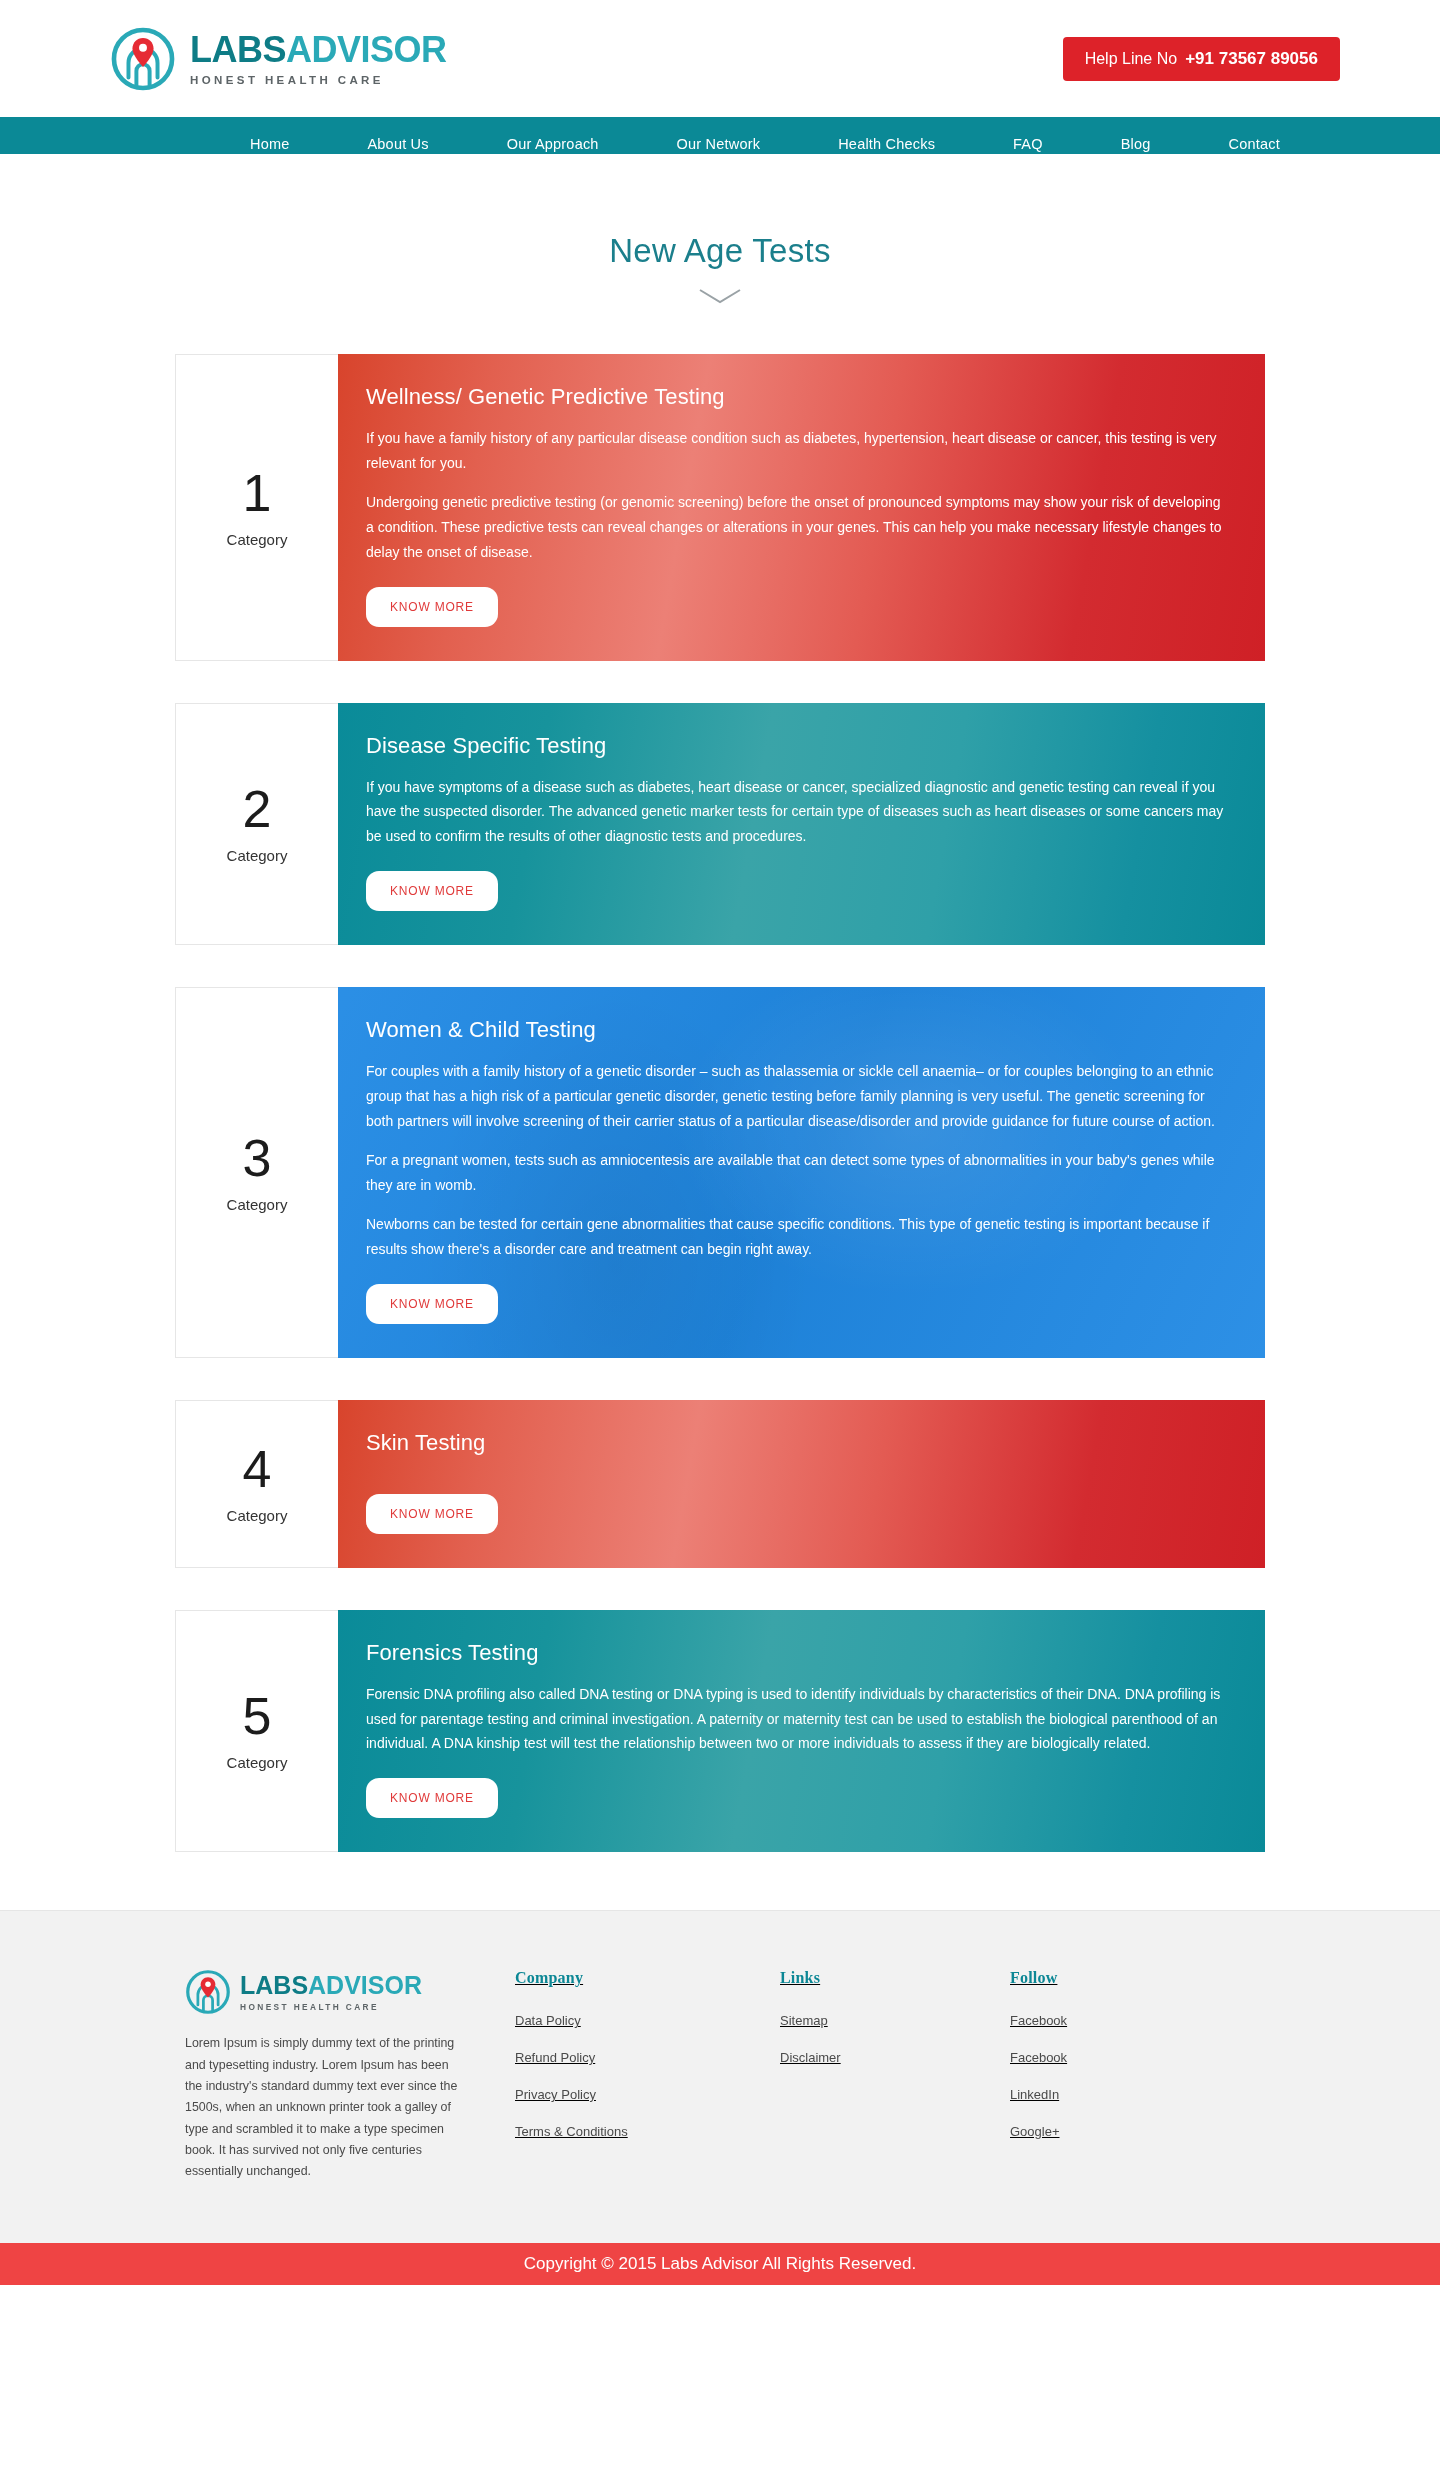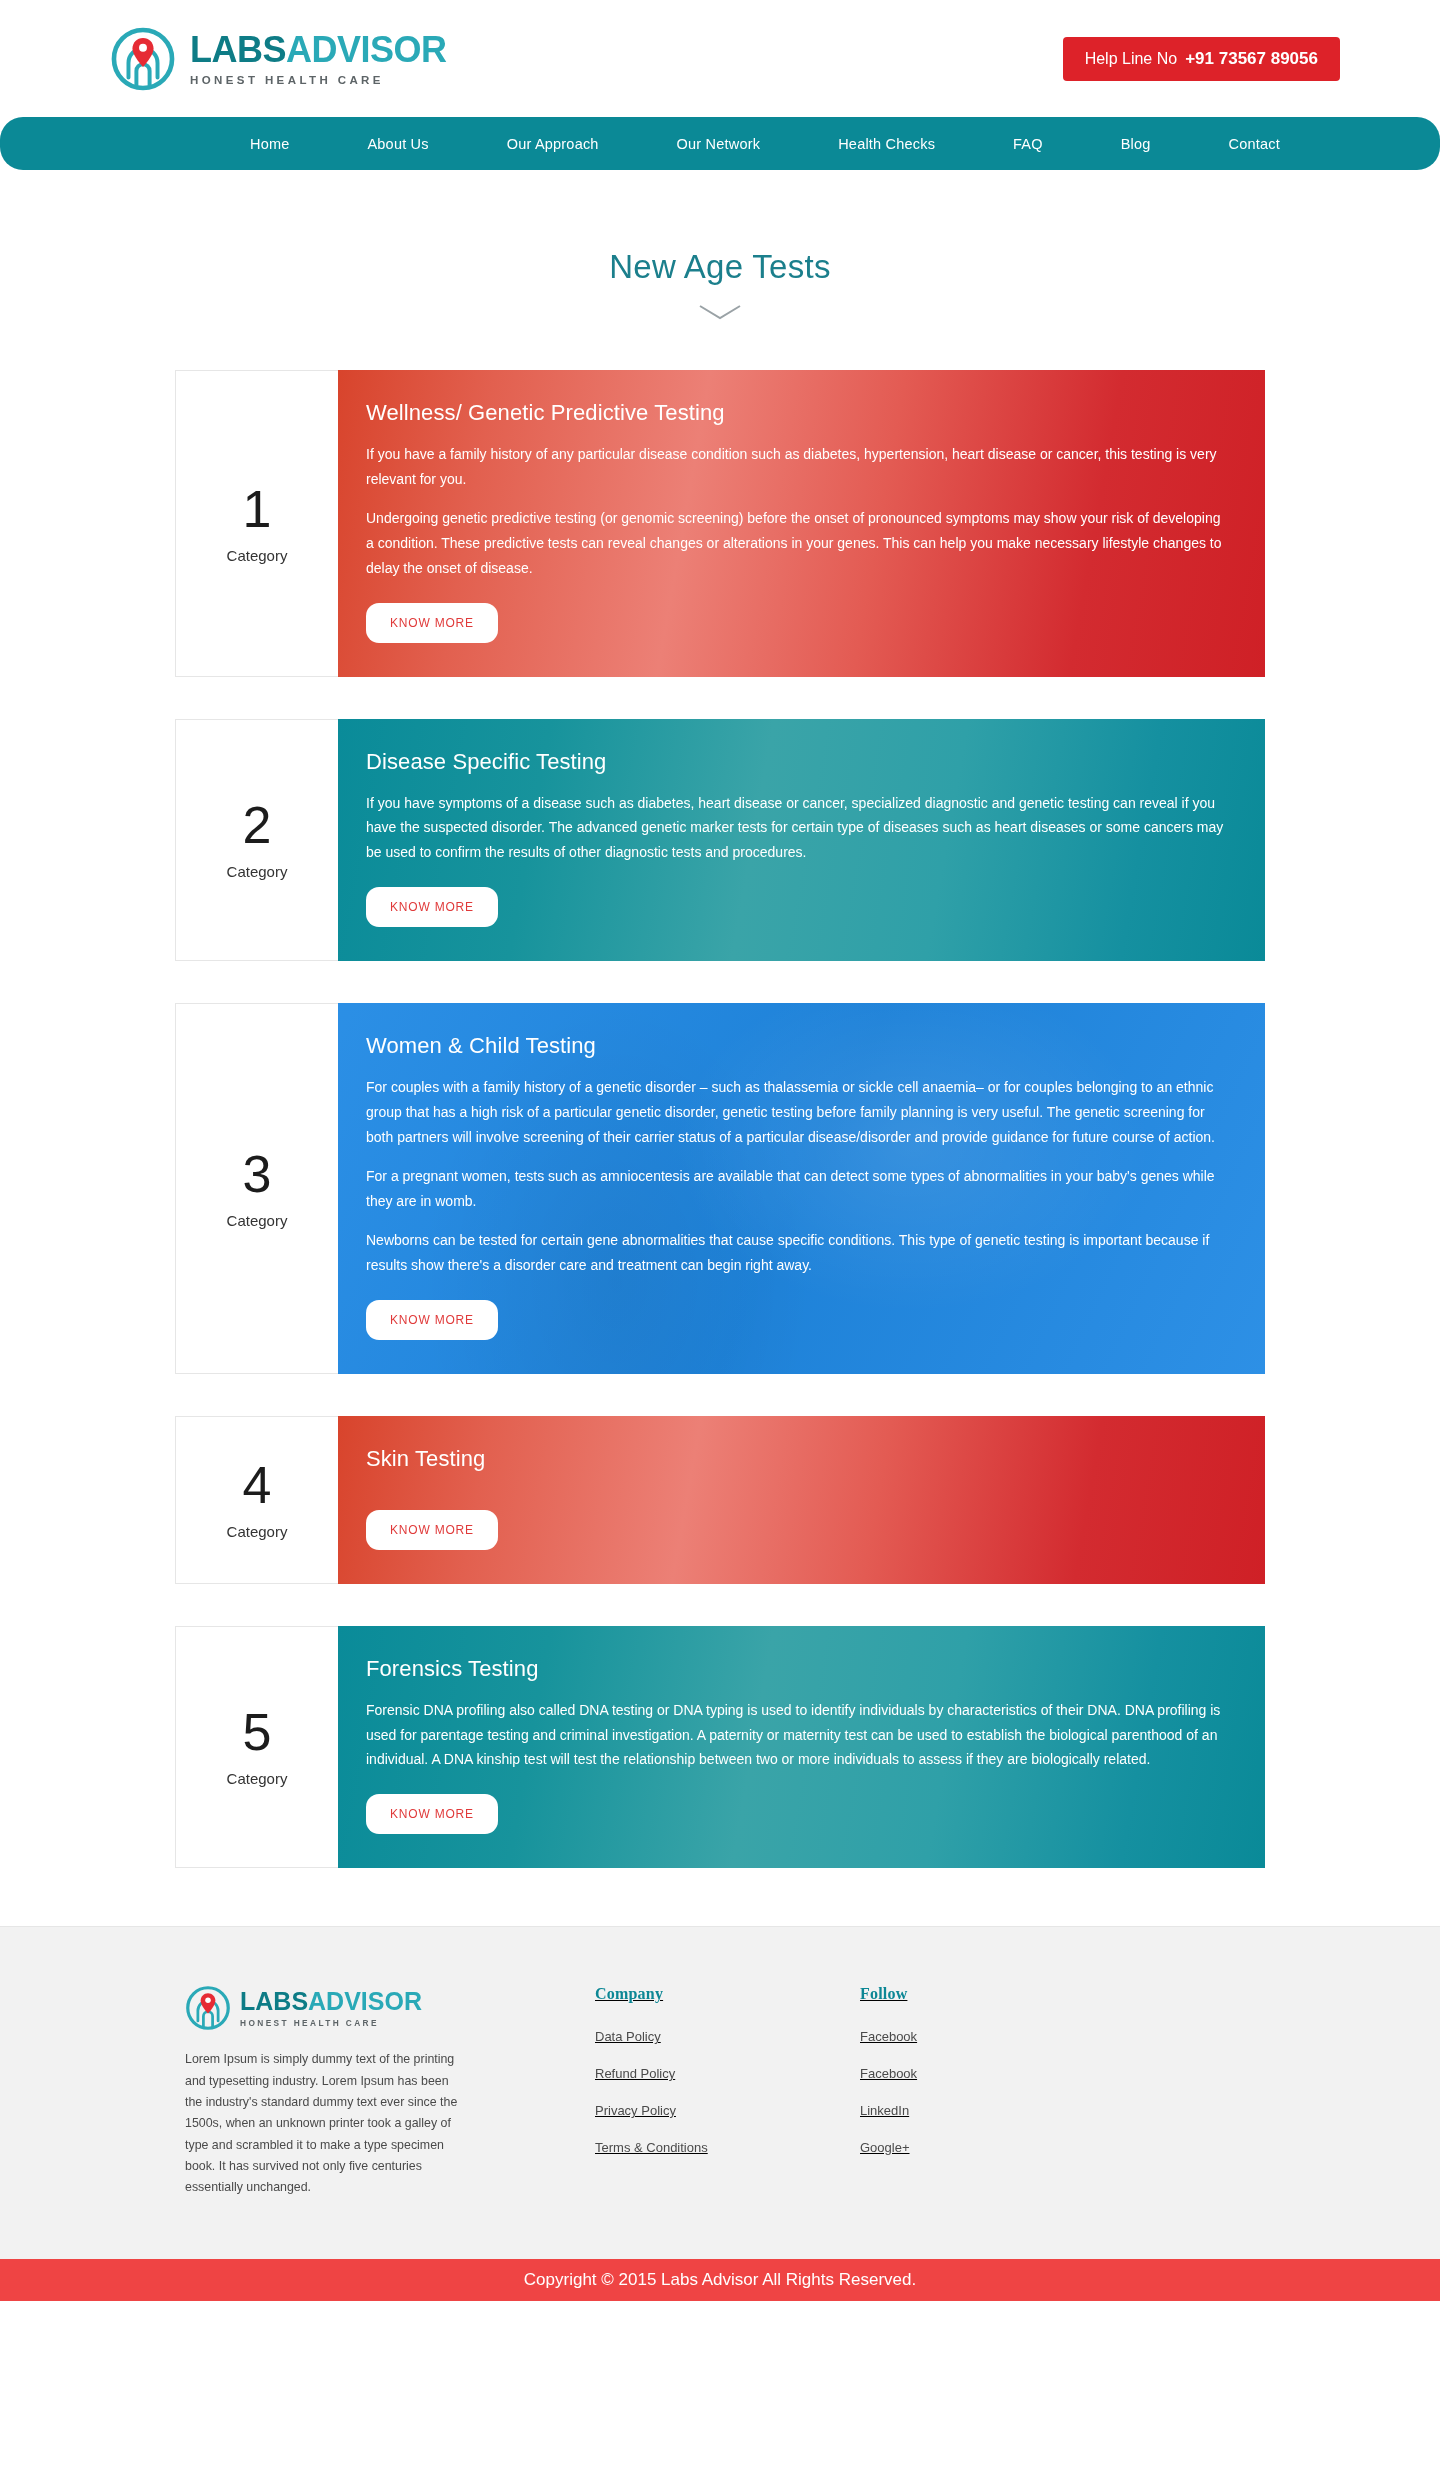--- a/index.html
+++ b/index.html
@@ -45,22 +45,21 @@
     white-space: nowrap;
     border: none;
     cursor: pointer;
   }
   .helpline .hl-label { font-weight: normal; }
   .helpline .hl-number { font-weight: bold; margin-left: 8px; font-size: 17px; }
 
   
   .main-nav {
     background: #0b8996;
-    height: 53px;
-    border-radius: 23px;
+    height: 37px;
   }
   .nav-inner {
     width: 1240px; margin: 0 auto; height: 53px;
     display: flex; align-items: center;
     padding-left: 150px; padding-right: 60px;
     justify-content: space-between;
   }
   .nav-link {
     color: #ffffff; font-size: 14.5px; text-decoration: none;
     letter-spacing: .2px; cursor: pointer; white-space: nowrap;
@@ -298,20 +297,25 @@
       <p class="f-desc">Lorem Ipsum is simply dummy text of the printing and typesetting industry. Lorem Ipsum has been the industry's standard dummy text ever since the 1500s, when an unknown printer took a galley of type and scrambled it to make a type specimen book. It has survived not only five centuries essentially unchanged.</p>
     </div>
     <div id="footer-cols" style="display:flex;flex:1">
         <div class="f-col">
           <div class="f-col-title">Company</div>
           <a class="f-link">Data Policy</a>
           <a class="f-link">Refund Policy</a>
           <a class="f-link">Privacy Policy</a>
           <a class="f-link">Terms &amp; Conditions</a>
         </div>
+        <div class="f-col links-col">
+          <div class="f-col-title">Links</div>
+          <a class="f-link">Sitemap</a>
+          <a class="f-link">Disclaimer</a>
+        </div>
         <div class="f-col">
           <div class="f-col-title">Follow</div>
           <a class="f-link">Facebook</a>
           <a class="f-link">Facebook</a>
           <a class="f-link">LinkedIn</a>
           <a class="f-link">Google+</a>
         </div>
       </div>
   </div>
 </footer>

